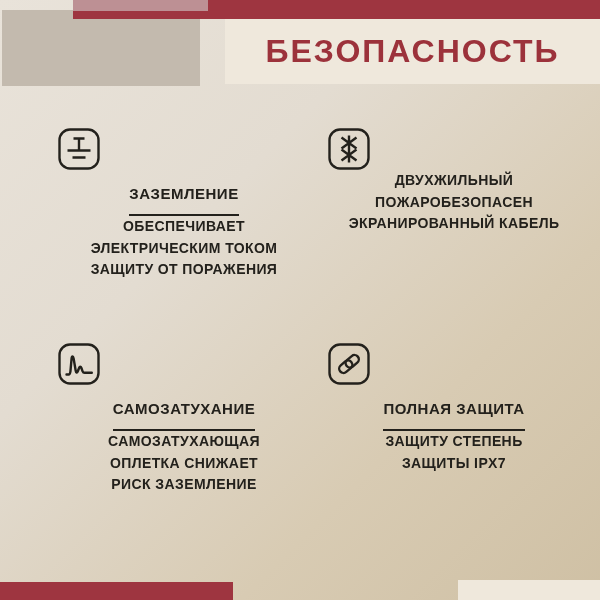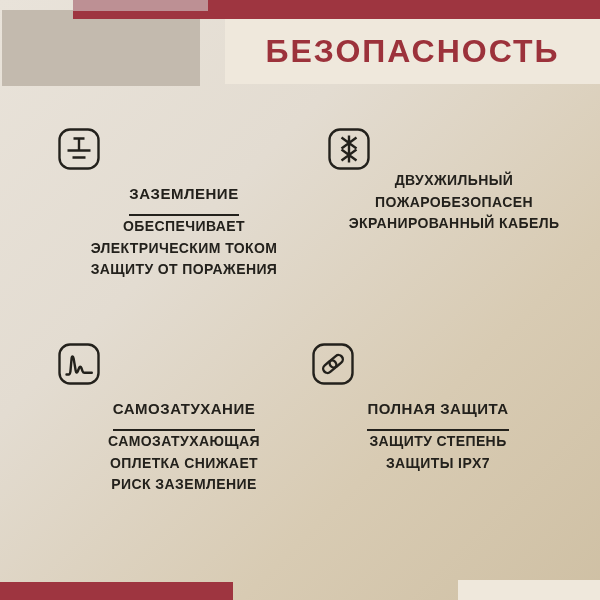--- a/index.html
+++ b/index.html
@@ -24,21 +24,21 @@
     color:#9c323b;font-size:32px;font-weight:bold;letter-spacing:2px;white-space:nowrap;
   }
   
   .footer-red{position:absolute;left:0;top:582px;width:233px;height:18px;background:#9e3540;}
   .footer-cream{position:absolute;left:458px;top:580px;width:142px;height:20px;background:#efe8dc;}
   
   .feature{position:absolute;width:252px;color:#23211c;}
   .f1{left:58px;top:128px;}
   .f2{left:328px;top:128px;}
   .f3{left:58px;top:343px;}
-  .f4{left:312px;top:343px;}
+  .f4{left:328px;top:343px;}
   .icon{display:block;width:42px;height:42px;}
   .icon *{stroke:#23211c;stroke-width:2.4;fill:none;}
   .round *{stroke-linecap:round;stroke-linejoin:round;}
   .feature-title{
     display:inline-block;margin:12px 4px 0;
     font-size:15px;line-height:24px;font-weight:bold;letter-spacing:0.5px;
     padding-bottom:8px;border-bottom:2px solid #23211c;white-space:nowrap;
   }
   .feature-text{
     font-size:14px;line-height:21.5px;font-weight:bold;letter-spacing:0.4px;

